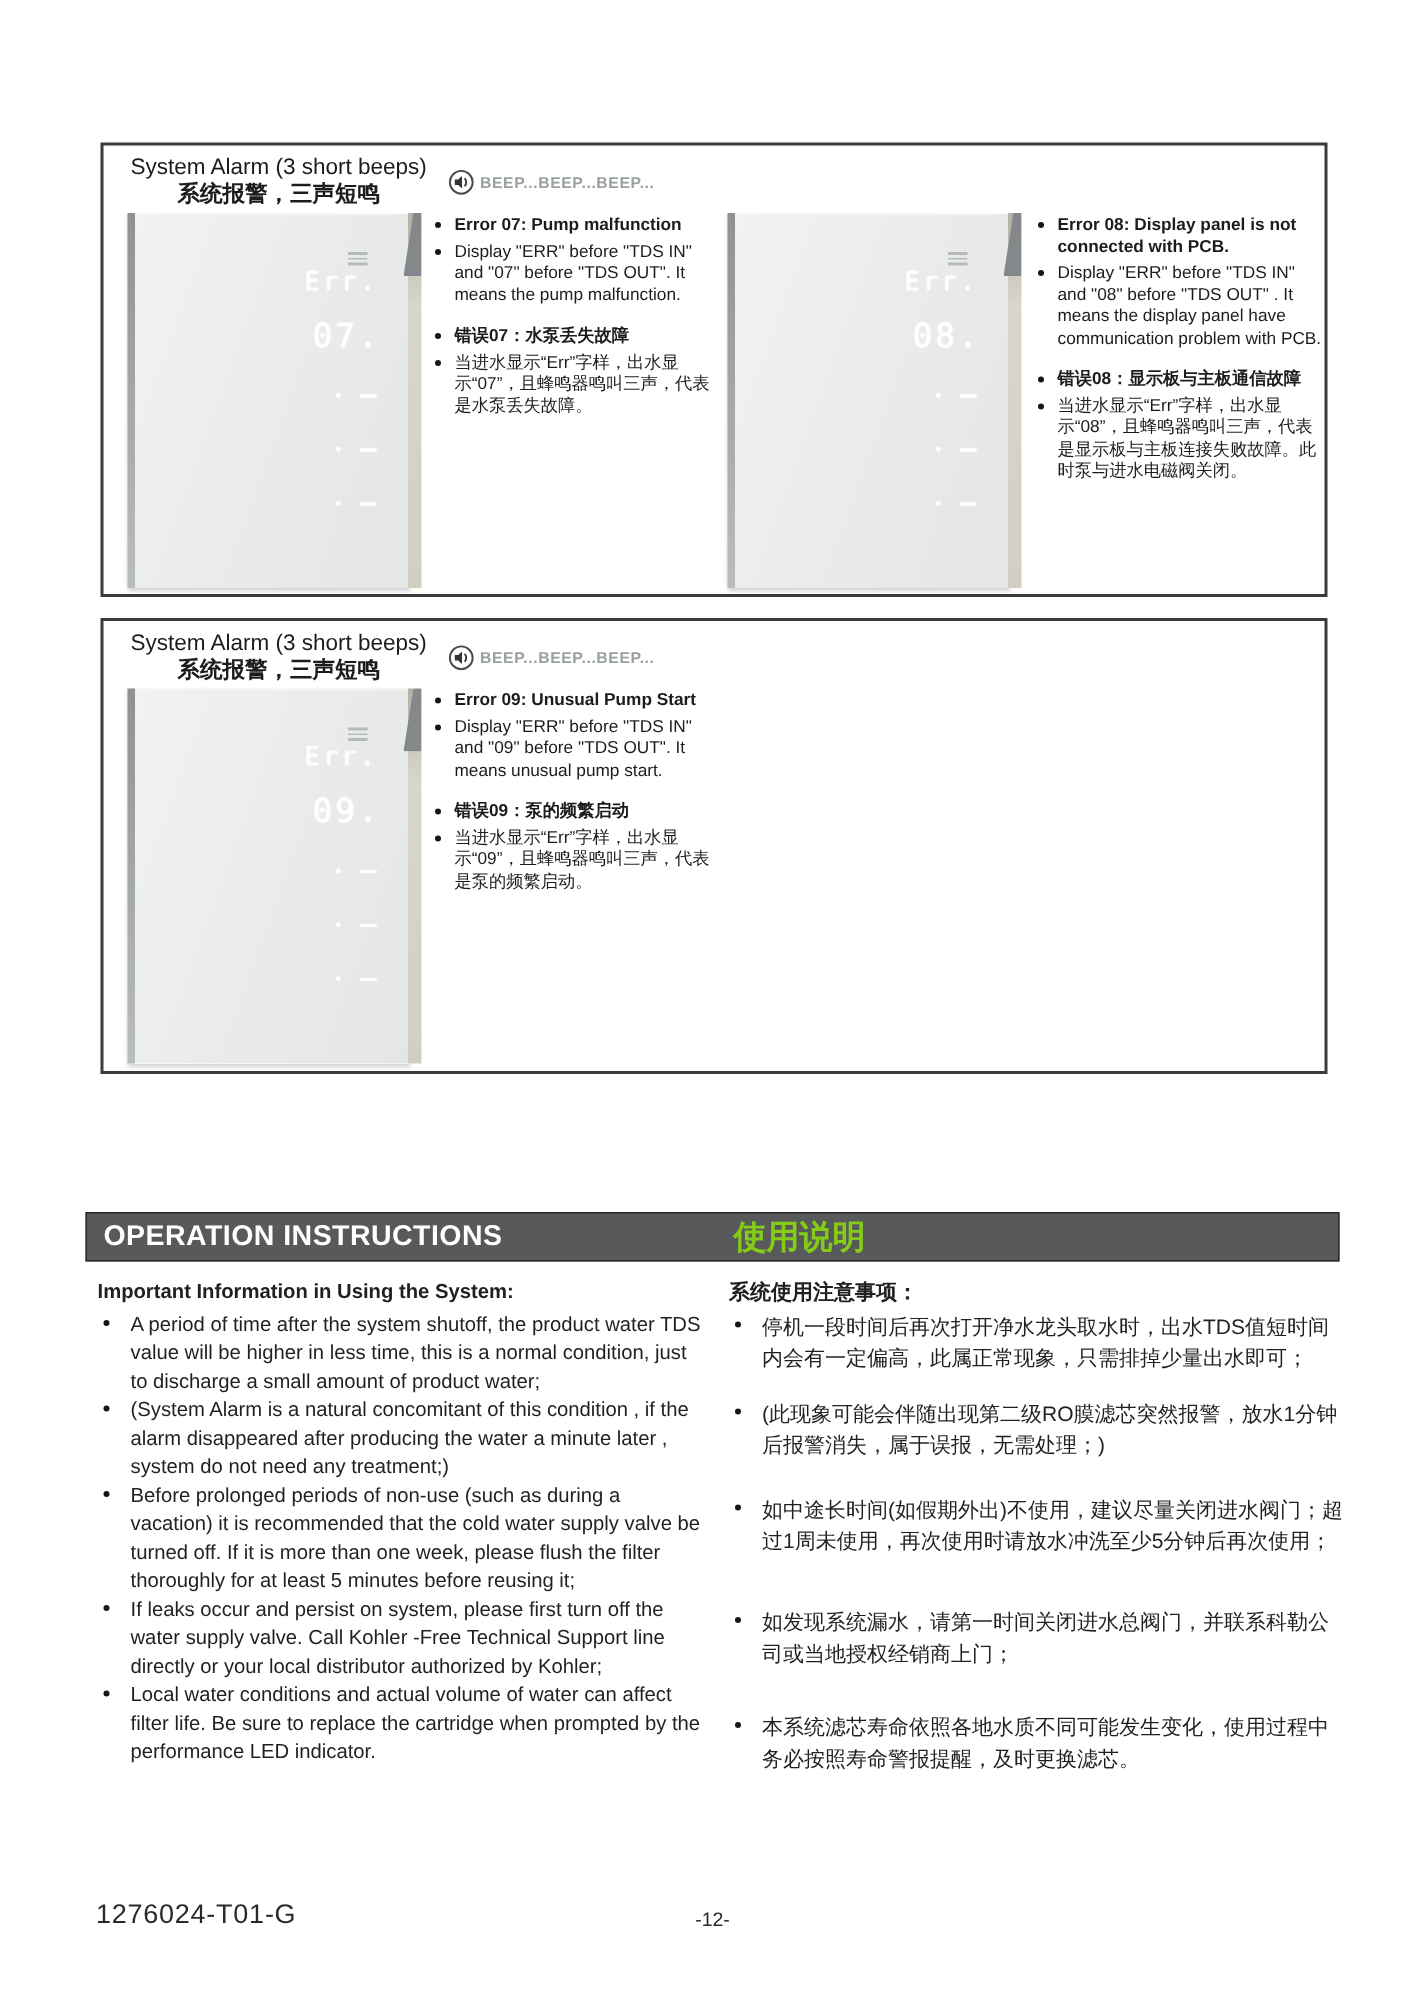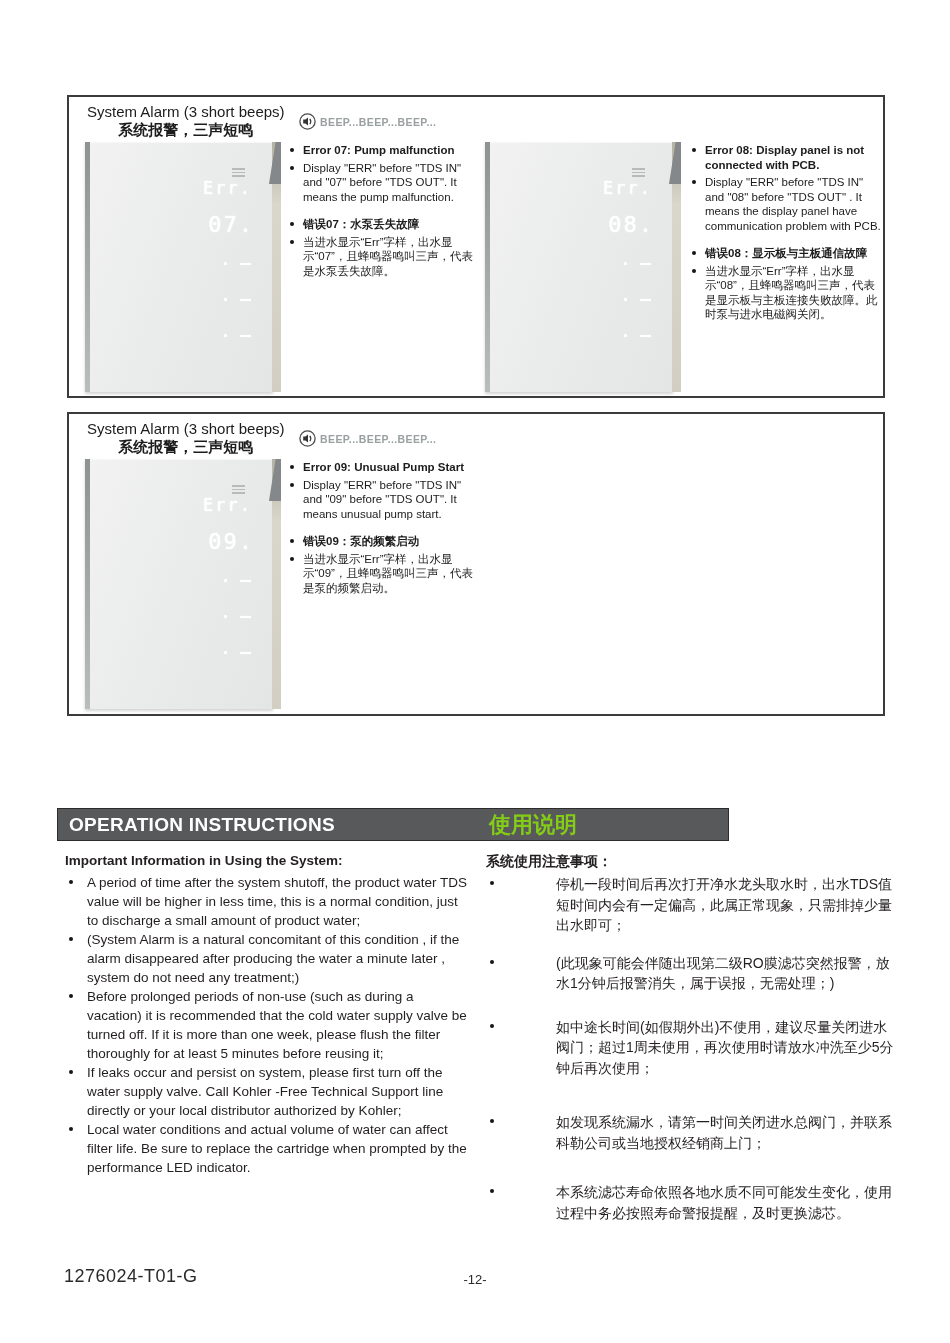--- a/index.html
+++ b/index.html
@@ -60,36 +60,36 @@
   .entry-text{position:absolute;top:46px;width:194px;}
   .entry-text.pos-left{left:219px;}
   .entry-text.pos-right{left:621px;}
   .b-row{display:flex;margin-bottom:3px;}
   .b-dot{flex:none;width:4px;height:4px;border-radius:50%;background:#161616;margin:5px 9px 0 2px;}
   .e-txt{font-size:11.5px;line-height:14.5px;color:#1c1c1c;}
   .e-txt.bold{font-weight:bold;}
   .gap-lg{margin-top:13px;}
   
   .op-bar{
-    position:absolute;left:57px;top:808px;width:672px;height:33px;
+    position:absolute;left:57px;top:808px;width:836px;height:33px;
     background:#58595b;border:1px solid #2c2c2c;box-sizing:border-box;
     display:flex;align-items:center;
   }
   .op-bar .h-en{font-size:19px;font-weight:bold;color:#ffffff;letter-spacing:.3px;margin-left:11px;}
   .op-bar .h-zh{font-size:22px;font-weight:bold;color:#84cc16;position:absolute;left:431px;}
   .op-col{position:absolute;top:851px;}
   .op-col.en{left:65px;width:402px;}
   .op-col.zh{left:486px;width:412px;}
   .op-heading{font-weight:bold;margin-bottom:3px;}
   .op-col.en .op-heading{font-size:13.5px;line-height:19px;}
   .op-col.zh .op-heading{font-size:14px;line-height:20px;}
   .op-list{list-style:none;margin:0;padding:0;}
   .op-list li{display:flex;}
   .op-col.en .op-list li{font-size:13.5px;line-height:19px;}
-  .op-col.zh .op-list li{font-size:14px;line-height:20.5px;gap:48px;}
+  .op-col.zh .op-list li{font-size:14px;line-height:20.5px;}
   .op-list .b-dot{margin:7px 14px 0 4px;}
   .op-col.zh .op-list li:nth-child(1){margin-bottom:17px;}
   .op-col.zh .op-list li:nth-child(2){margin-bottom:23px;}
   .op-col.zh .op-list li:nth-child(3){margin-bottom:34px;}
   .op-col.zh .op-list li:nth-child(4){margin-bottom:29px;}
   
   .footer-doc{position:absolute;left:64px;top:1266px;font-size:18px;letter-spacing:.5px;color:#2a2a2a;}
   .footer-page{position:absolute;left:445px;top:1272px;width:60px;text-align:center;font-size:13px;color:#2a2a2a;}
 </style>
 </head>

